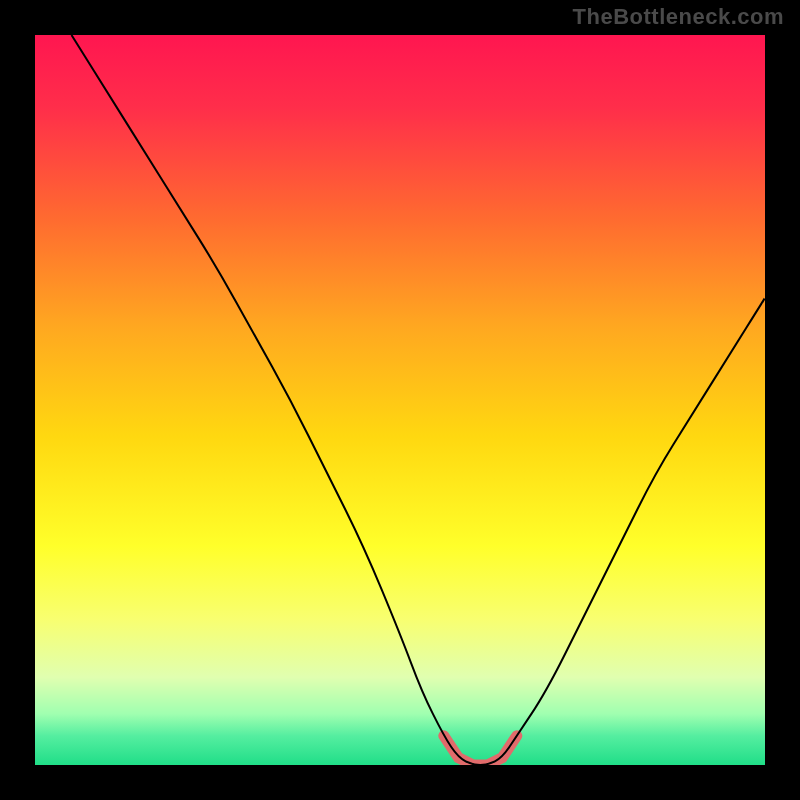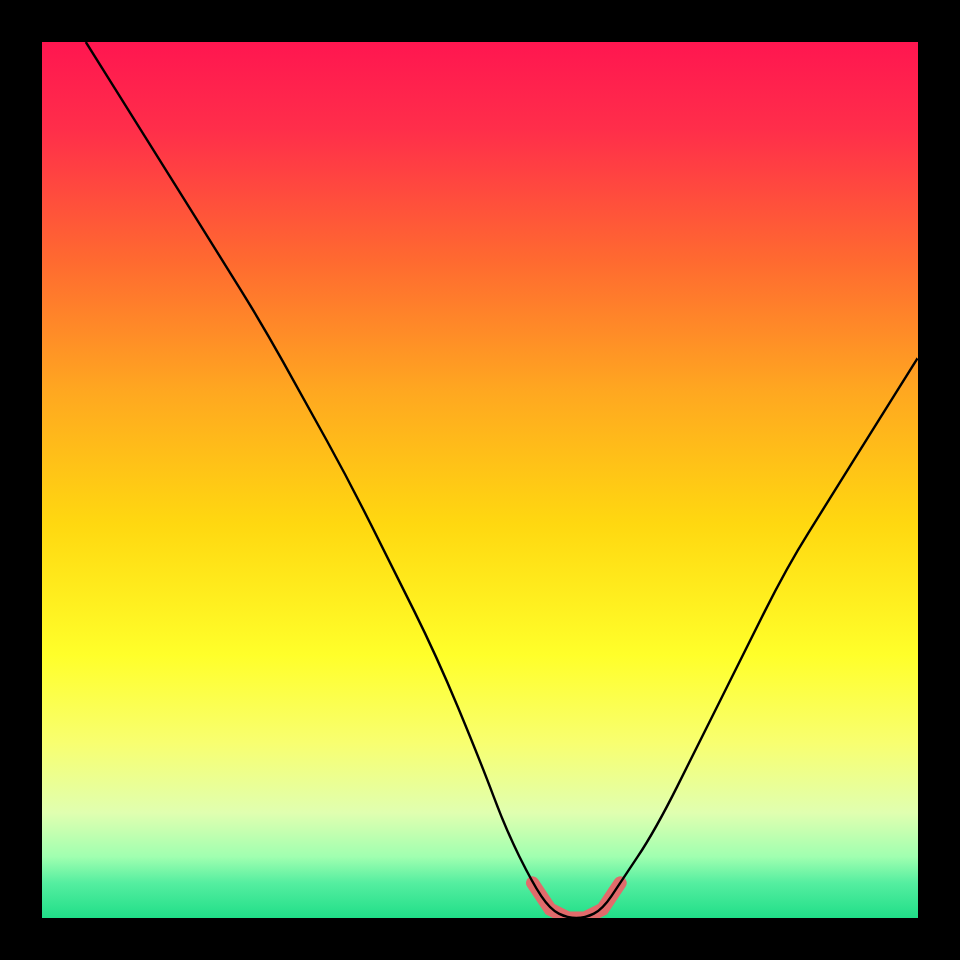--- a/index.html
+++ b/index.html
@@ -36,20 +36,21 @@
   }
   .plot-area svg {
     display: block;
   }
 </style>
 </head>
 <body>
 
 <div class="frame">
 
+  <div class="watermark">TheBottleneck.com</div>
 
   <div class="plot-area">
     <svg id="chart-svg" width="730" height="730" viewBox="0 0 730 730">
       <defs>
         <linearGradient id="bg-grad" x1="0" y1="0" x2="0" y2="1">
             <stop offset="0%" stop-color="#ff1650"></stop>
             <stop offset="10%" stop-color="#ff2e4a"></stop>
             <stop offset="25%" stop-color="#ff6a30"></stop>
             <stop offset="40%" stop-color="#ffa820"></stop>
             <stop offset="55.00000000000001%" stop-color="#ffd810"></stop>

